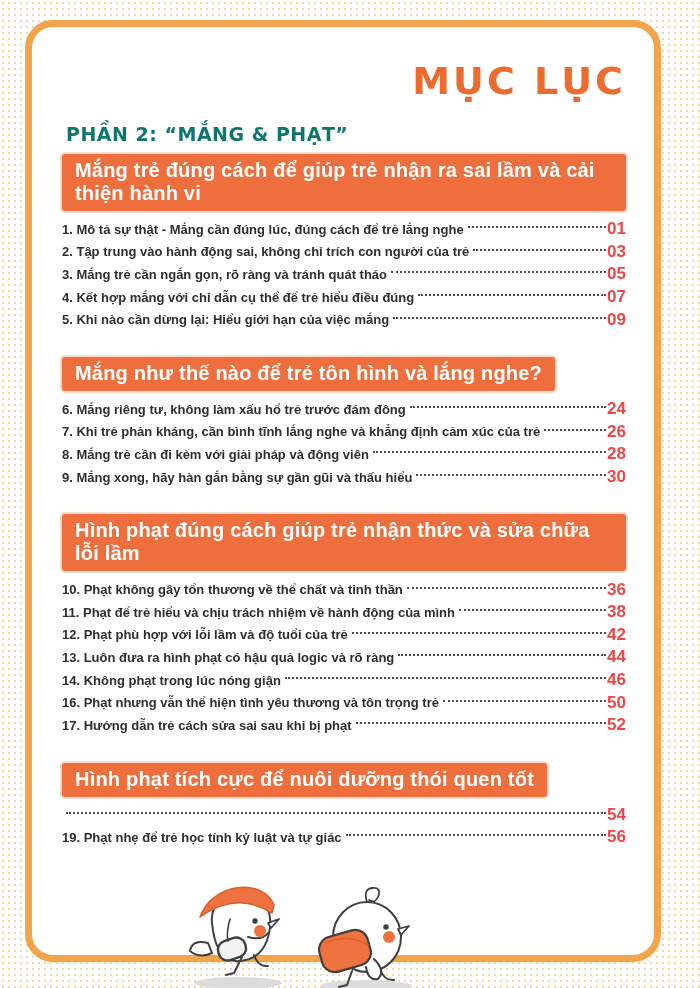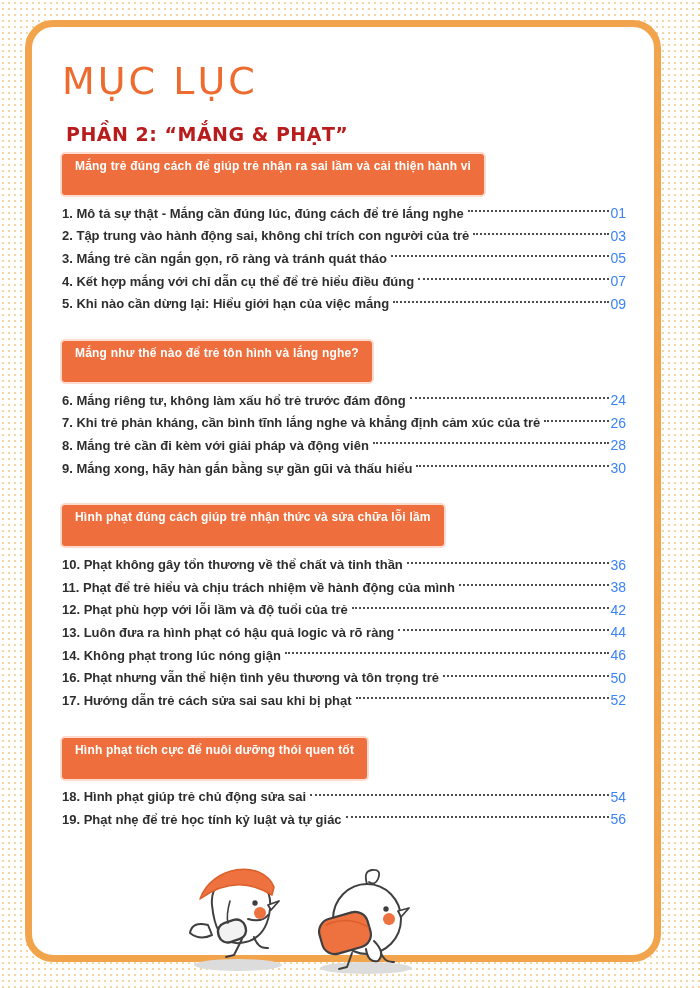--- a/index.html
+++ b/index.html
@@ -16,45 +16,45 @@
     position: absolute;
     left: 25px; top: 20px;
     width: 636px; height: 942px;
     background: #ffffff;
     border: 7px solid #f1a44c;
     border-radius: 28px;
     padding: 18px 28px 0 30px;
   }
   .page-title {
     margin-top: 14px;
-    text-align: left;
+    text-align: right;
     color: #ed6b2f;
     font-family: "DejaVu Sans", sans-serif;
-    font-weight: 400;
+    font-weight: 700;
     font-size: 38px;
     letter-spacing: 3px;
   }
   .part-label {
     margin: 20px 0 0 4px;
-    color: #b91c1c;
+    color: #0f766e;
     font-family: "DejaVu Sans", sans-serif;
     font-weight: 800;
     font-size: 19px;
     letter-spacing: 0.5px;
   }
   .sections { margin-top: 9px; }
   .section { margin-top: 0; }
   .section + .section { margin-top: 26px; }
   .sec-header {
     display: inline-block;
     background: #ee6f3d;
     color: #ffffff;
     font-weight: 700;
-    font-size: 12px;
-    padding: 5px 13px 22px 13px;
+    font-size: 20px;
+    padding: 5px 13px 6px 13px;
     border-radius: 3px;
     margin-bottom: 7px;
     box-shadow: 0 0 0 2px rgba(238,111,61,0.25);
     letter-spacing: 0.2px;
   }
   .toc-row {
     display: flex;
     align-items: center;
     height: 22.6px;
     color: #2e2e2e;
@@ -65,23 +65,23 @@
     white-space: nowrap;
   }
   .leader {
     flex: 1;
     min-width: 10px;
     border-bottom: 2px dotted #4c4c4c;
     margin: 0 1px 0 4px;
     transform: translateY(-2px);
   }
   .toc-page {
-    font-weight: 400;
-    font-size: 14px;
-    color: #3b82f6;
+    font-weight: 700;
+    font-size: 17px;
+    color: #ef4444;
     white-space: nowrap;
   }
   .illustration {
     margin-top: 22px;
     text-align: center;
   }
   .illustration svg { display: inline-block; transform: translateX(-34px); }
 </style>
 </head>
 <body>
@@ -152,21 +152,20 @@
         </div><div class="toc-row">
           <span class="toc-text">16. Phạt nhưng vẫn thể hiện tình yêu thương và tôn trọng trẻ</span>
           <span class="leader"></span>
           <span class="toc-page">50</span>
         </div><div class="toc-row">
           <span class="toc-text">17. Hướng dẫn trẻ cách sửa sai sau khi bị phạt</span>
           <span class="leader"></span>
           <span class="toc-page">52</span>
         </div></div>
       <div class="section"><div class="sec-header">Hình phạt tích cực để nuôi dưỡng thói quen tốt</div><div class="toc-row">
-          <span class="toc-text">18. Hình phạt giúp trẻ chủ động sửa sai</span>
           <span class="leader"></span>
           <span class="toc-page">54</span>
         </div><div class="toc-row">
           <span class="toc-text">19. Phạt nhẹ để trẻ học tính kỷ luật và tự giác</span>
           <span class="leader"></span>
           <span class="toc-page">56</span>
         </div></div>
     </div>
 
   <div class="illustration">

